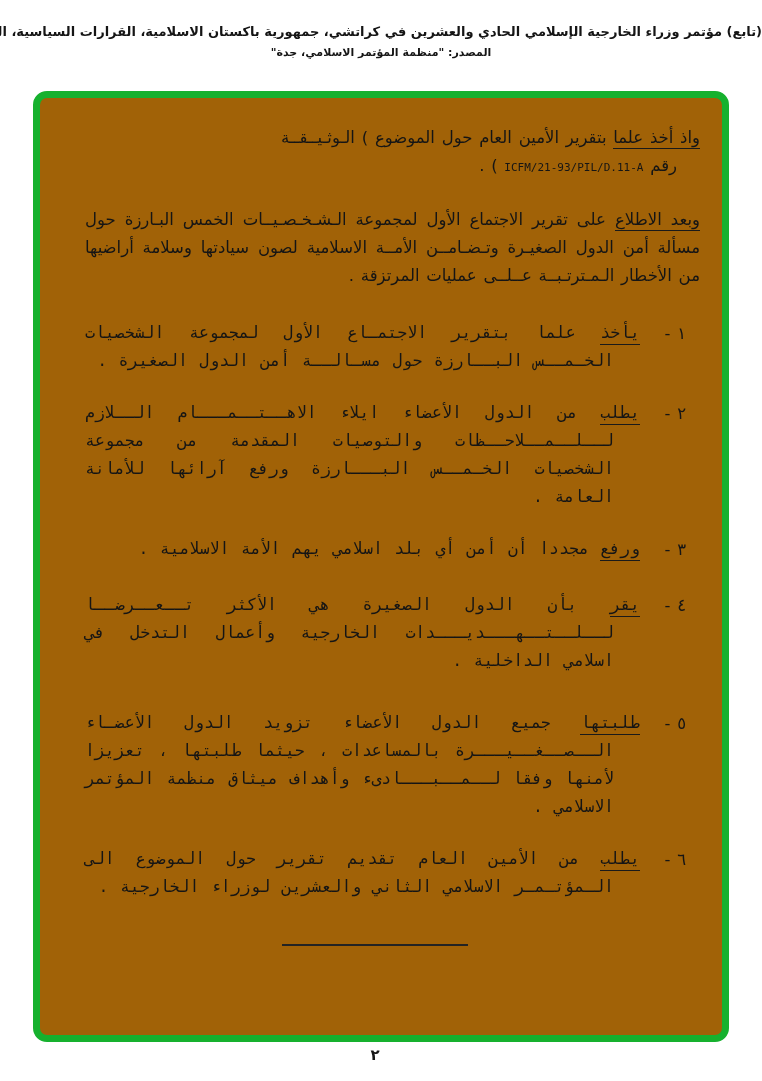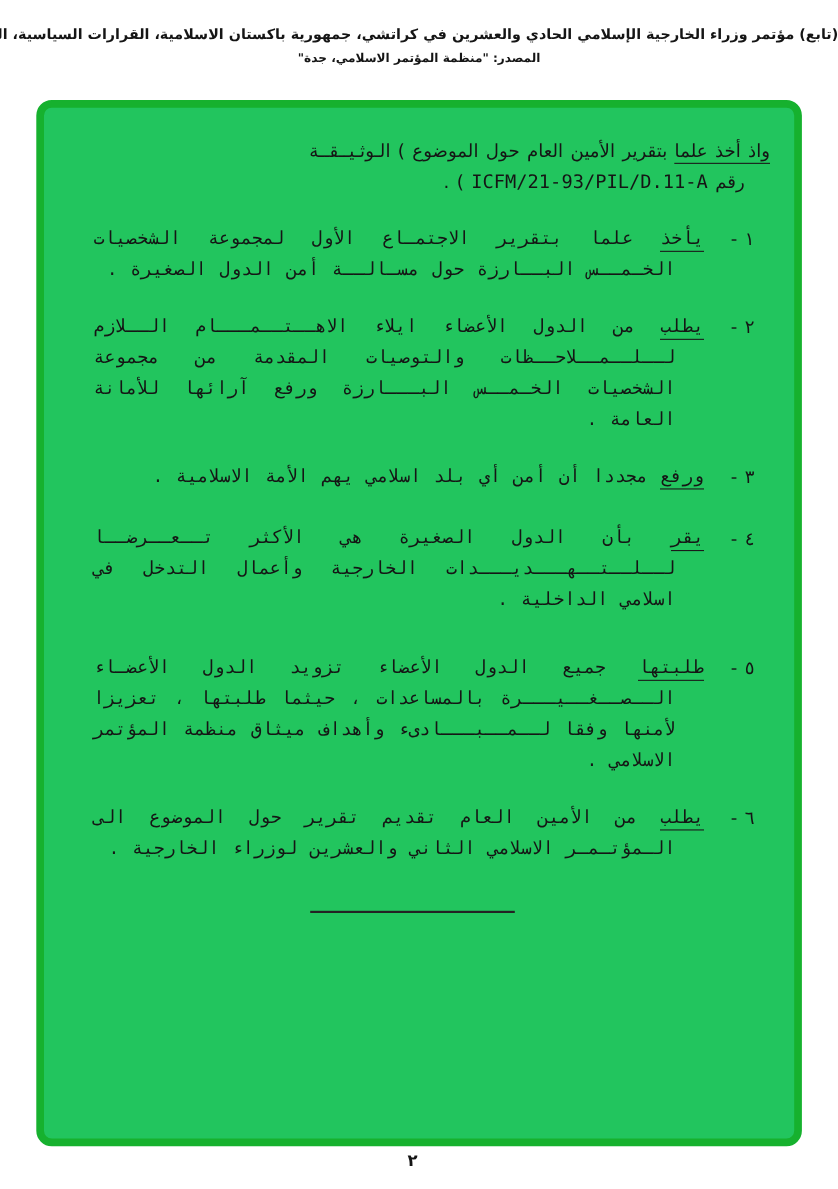--- a/index.html
+++ b/index.html
@@ -24,21 +24,21 @@
   .header-line2{
     font-size:11px;font-weight:bold;margin-top:7px;
   }
   
   .frame{
     position:absolute;left:33px;top:91px;
     width:696px;height:951px;
     box-sizing:border-box;
     border:7px solid #16b12e;
     border-radius:14px;
-    background:#22c55e;
+    background:#a16207;
   }
   .content{
     direction:rtl;
     padding:26px 22px 0 45px;
     font-size:16.5px;
     line-height:28px;
     text-align:justify;
     word-spacing:1.5px;
   }
   .u{
@@ -46,21 +46,21 @@
     padding-bottom:1px;
   }
   .para{margin:0 0 24px 0;}
   .p2{margin-bottom:30px;}
   .p1-line2{
     text-align:right;
     margin-right:23px;
   }
   .code{
     font-family:"DejaVu Sans Mono", monospace;
-    font-size:17px;
+    font-size:11px;
     white-space:nowrap;
   }
   
   .item{display:flex;margin:0 0 24px 0;}
   .item-3{margin-bottom:28px;}
   .item-4{margin-bottom:34px;}
   .item-6{margin-bottom:0;}
   .num{
     flex:0 0 60px;
     box-sizing:border-box;
@@ -108,20 +108,24 @@
           <span dir="ltr">(</span>
           <span>الـوثـيــقــة</span>
         </div>
         <div class="p1-line2">
           <span>رقم</span>
           <span class="code" dir="ltr">ICFM/21-93/PIL/D.11-A</span>
           <span>) .</span>
         </div>
       </div>
 
+      <div class="para p2">
+        <span class="u">وبعد الاطلاع</span>
+        <span>على تقرير الاجتماع الأول لمجموعة الـشـخـصـيــات الخمس البـارزة حول مسألة أمن الدول الصغيـرة وتـضـامــن الأمــة الاسلامية لصون سيادتها وسلامة أراضيها من الأخطار الـمـترتـبــة عــلــى عمليات المرتزقة .</span>
+      </div>
 
       <div class="item item-1">
         <div class="num">١ -</div>
         <div class="txt">
           <span class="u">يأخذ</span>
           <span>علما بتقرير الاجتمـاع الأول لمجموعة الشخصيات الخـمــس البــارزة حول مسـالــة أمن الدول الصغيرة .</span>
         </div>
       </div>
 
       <div class="item item-2">

